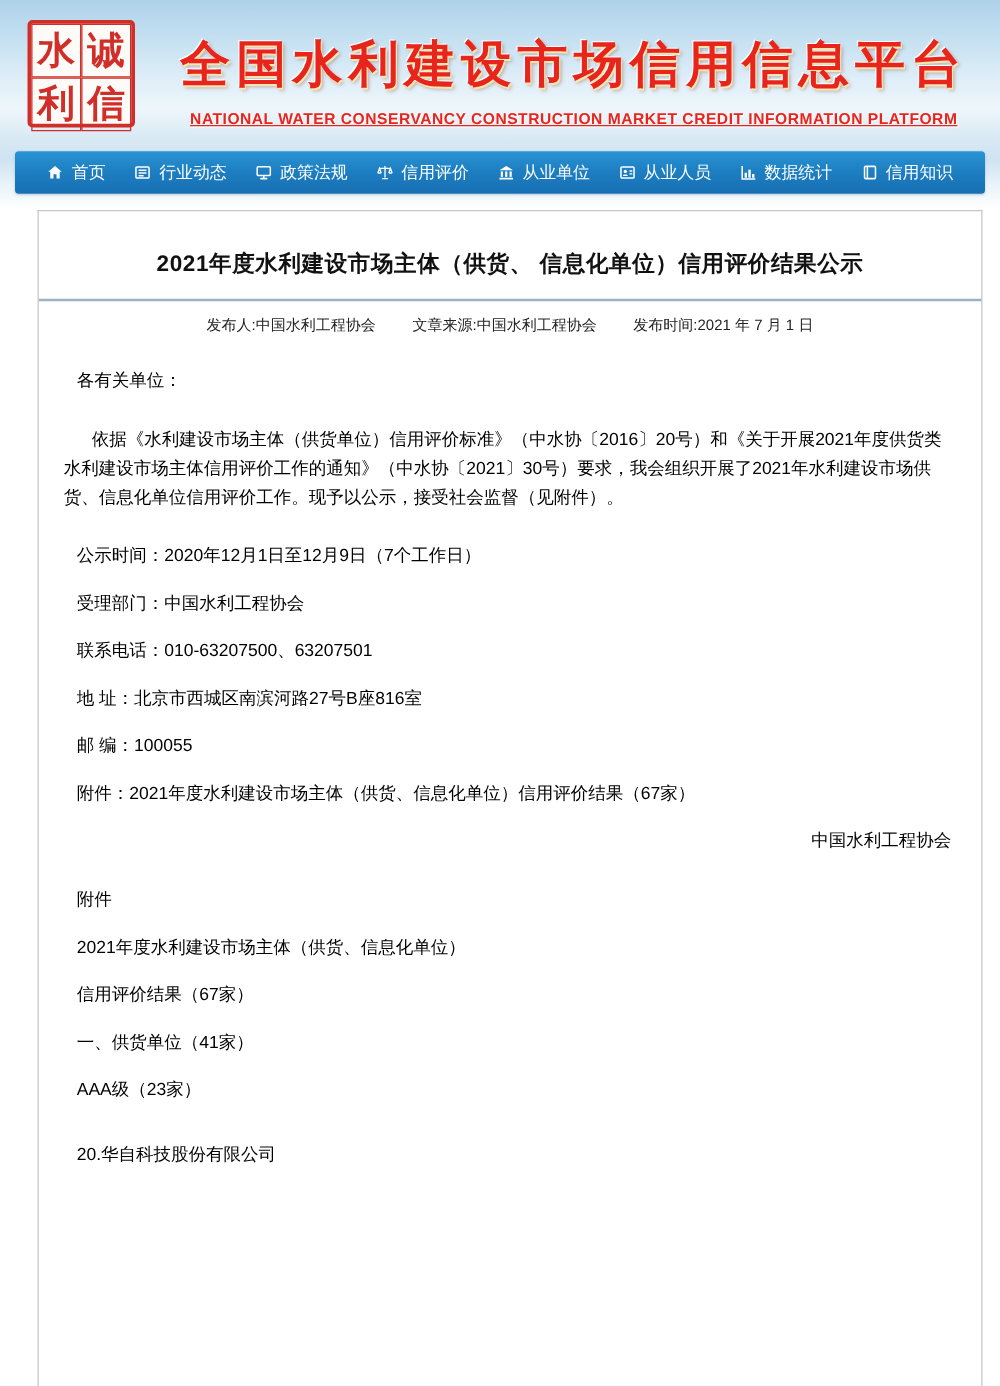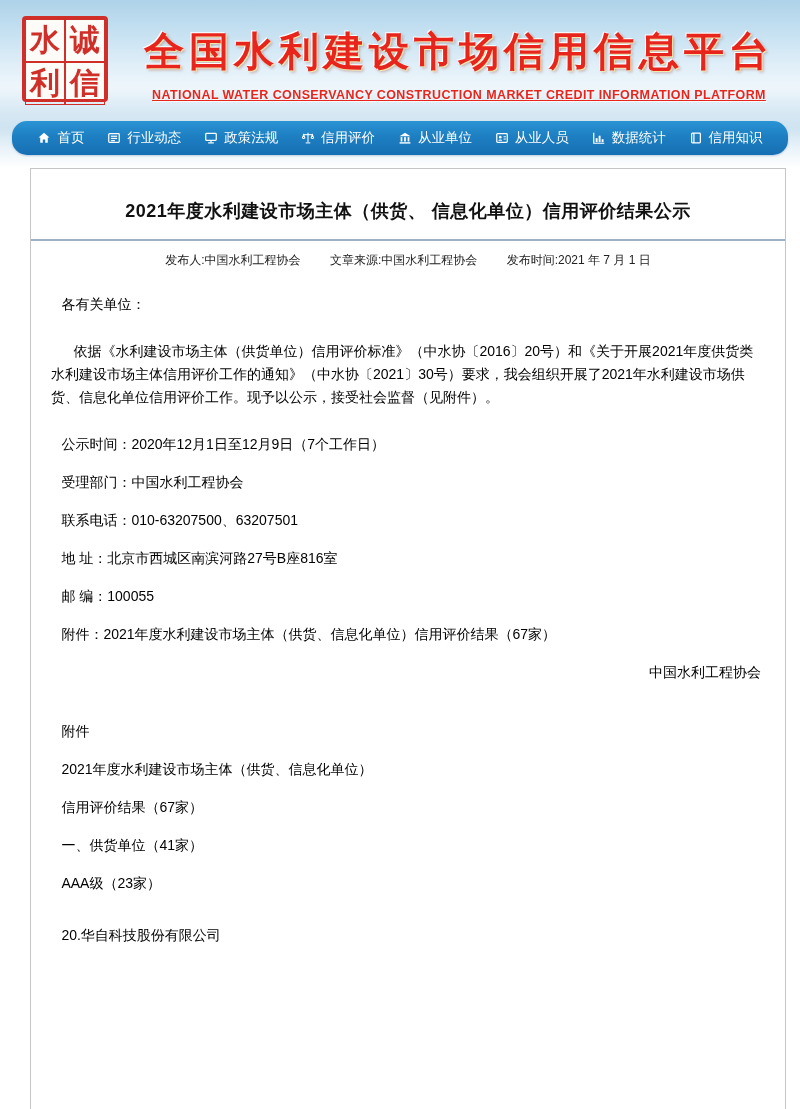--- a/index.html
+++ b/index.html
@@ -52,21 +52,21 @@
     font-size: 12.5px; font-weight: bold; color: #e8251d;
     letter-spacing: 0.4px; white-space: nowrap;
     text-shadow: 1px 1px 0 rgba(255,255,255,.8);
     text-decoration: underline;
   }
   
   .nav {
     margin: 0 12px;
     height: 34px;
     background: linear-gradient(180deg, #2a94d4 0%, #1d7fc2 45%, #176fb3 100%);
-    border-radius: 15px;
+    border-radius: 3px;
     display: flex; align-items: center; justify-content: space-around;
     padding: 0 14px;
     box-shadow: 0 1px 2px rgba(30,80,130,.25);
   }
   .nav-item {
     display: flex; align-items: center; gap: 6px;
     color: #fff; font-size: 13.5px; cursor: pointer; white-space: nowrap;
   }
   .nav-item svg { display: block; }
   
@@ -94,21 +94,21 @@
     font-size: 12px; color: #222;
     padding: 11px 0 2px 0;
   }
   .meta span { margin: 0 13px; }
   .content { font-size: 14px; line-height: 23px; }
   .salutation { text-indent: 1.6em; margin: 22px 0 0 0; }
   .para { text-indent: 1.6em; margin: 24px 12px; }
   .info-line { text-indent: 1.6em; margin: 0 0 15px 0; line-height: 23px; }
   .info { margin-top: 24px; }
   .sign { text-align: right; padding-right: 16px; margin: 0 0 15px 0; line-height: 23px; }
-  .attachment { margin-top: 36px; }
+  .attachment { margin-top: 24px; }
   .attachment .info-line.company-first { margin-top: 29px; }
 </style>
 </head>
 <body>
 
 <div class="header-bg">
   <div class="banner">
     <div class="logo">
       <div class="logo-cell">水</div>
       <div class="logo-cell">诚</div>

